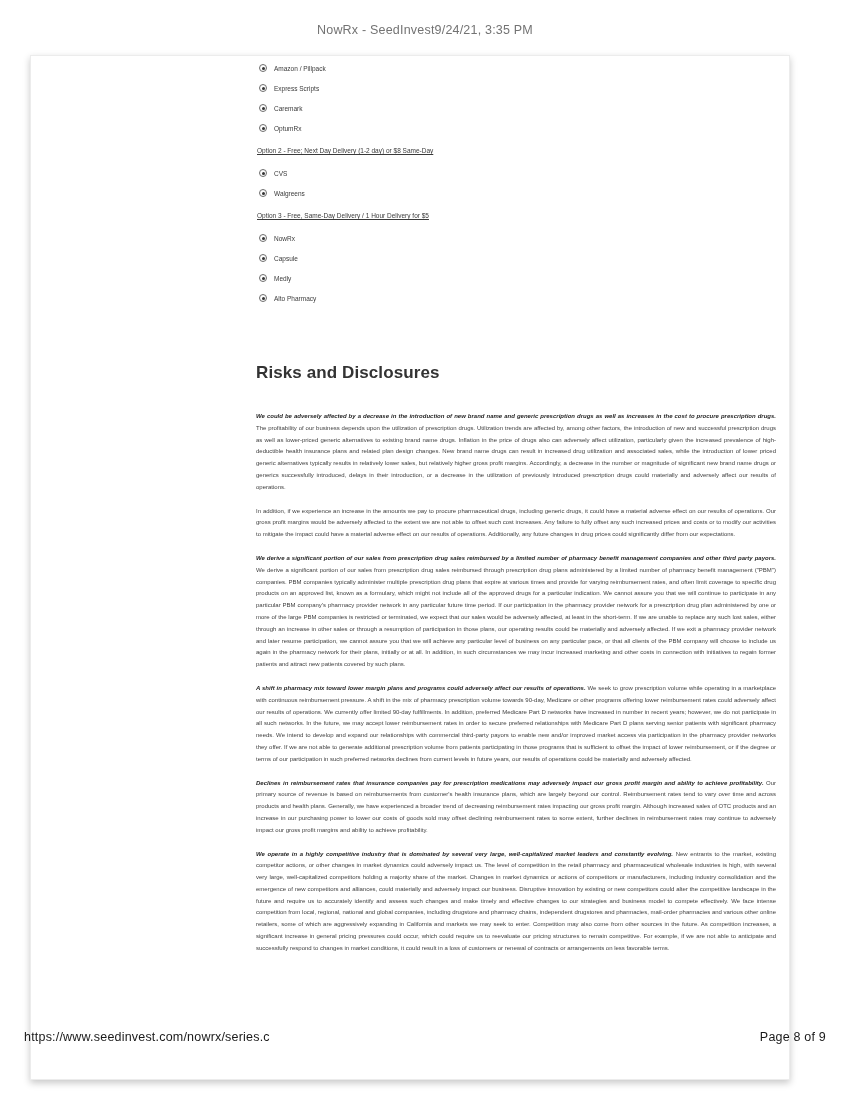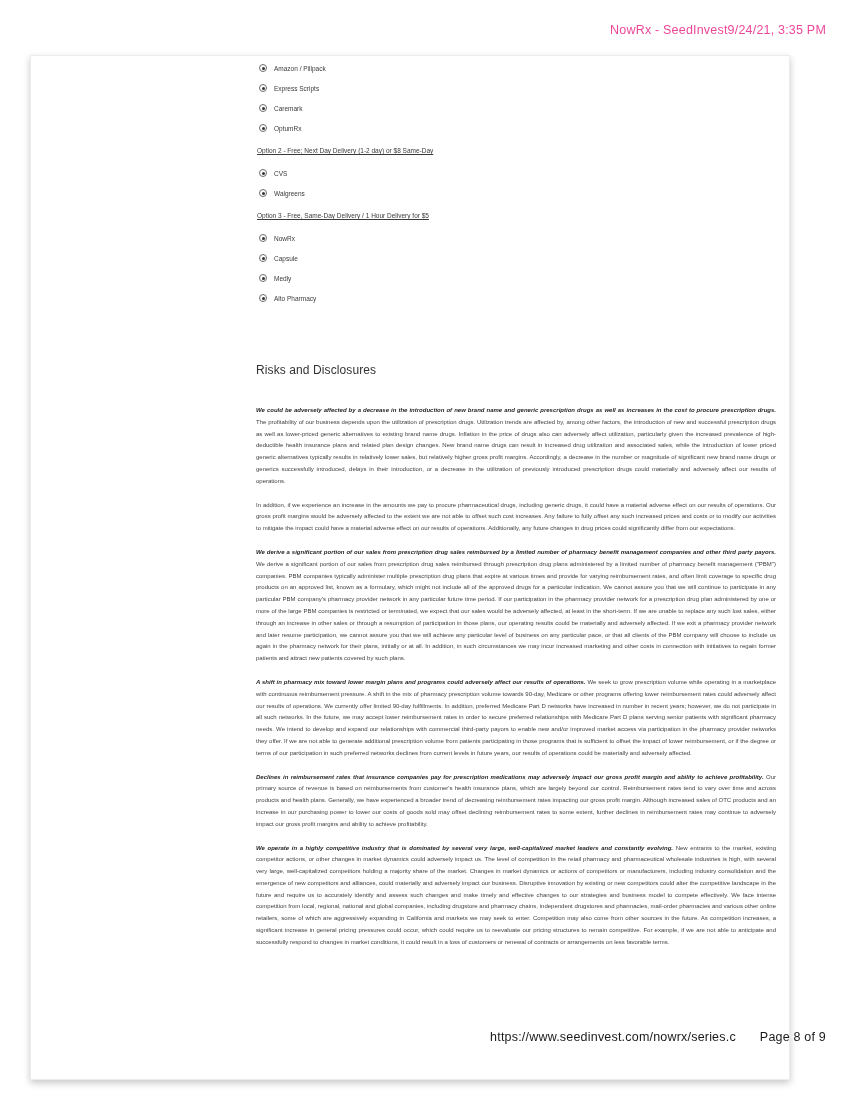--- a/index.html
+++ b/index.html
@@ -5,26 +5,26 @@
   * { margin:0; padding:0; box-sizing:border-box; }
   html, body {
     width:850px; height:1100px;
     background:#ffffff;
     font-family:"Liberation Sans", sans-serif;
     position:relative;
     overflow:hidden;
   }
   .print-header {
     position:absolute; top:23px; left:24px; right:24px;
-    display:flex; justify-content:flex-end;
-    font-size:12.5px; color:#ec4899; letter-spacing:0.2px;
+    display:flex; justify-content:center;
+    font-size:12.5px; color:#737373; letter-spacing:0.2px;
   }
   .print-footer {
     position:absolute; top:1030px; left:24px; right:24px;
-    display:flex; justify-content:flex-end;
+    display:flex; justify-content:space-between;
     font-size:12.5px; color:#1a1a1a; letter-spacing:0.2px;gap:24px;
   }
   .page-card {
     position:absolute; left:30px; top:55px;
     width:760px; height:1025px;
     background:#ffffff;
     border:1px solid #ececec;
     box-shadow:0 3px 7px rgba(0,0,0,0.22);
   }
   .doc-content {
@@ -43,21 +43,21 @@
   .radio-dot { width:3px; height:3px; background:#333; border-radius:50%; }
   .bullet-label { font-size:6.5px; color:#3a3a3a; }
   .option-heading {
     height:25px; display:flex; align-items:center; padding-left:1px;
   }
   .option-heading > span {
     font-size:6.5px; color:#3a3a3a; text-decoration:underline;
   }
   .risks-heading {
     margin-top:55px;
-    font-size:12px; font-weight:400; color:#333; letter-spacing:0.1px;
+    font-size:17px; font-weight:700; color:#333; letter-spacing:0.1px;
   }
   .risk-body { margin-top:28px; }
   .risk-para {
     font-size:6px; line-height:11.8px; color:#3f3f3f;
     text-align:justify; margin-bottom:12px;
   }
   .risk-para .lead { font-weight:bold; font-style:italic; color:#1f1f1f; }
 </style>
 </head>
 <body>

